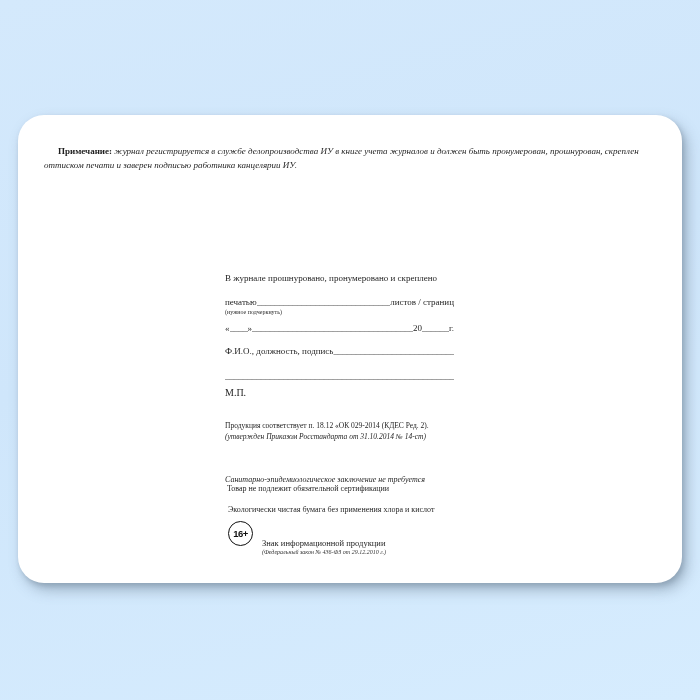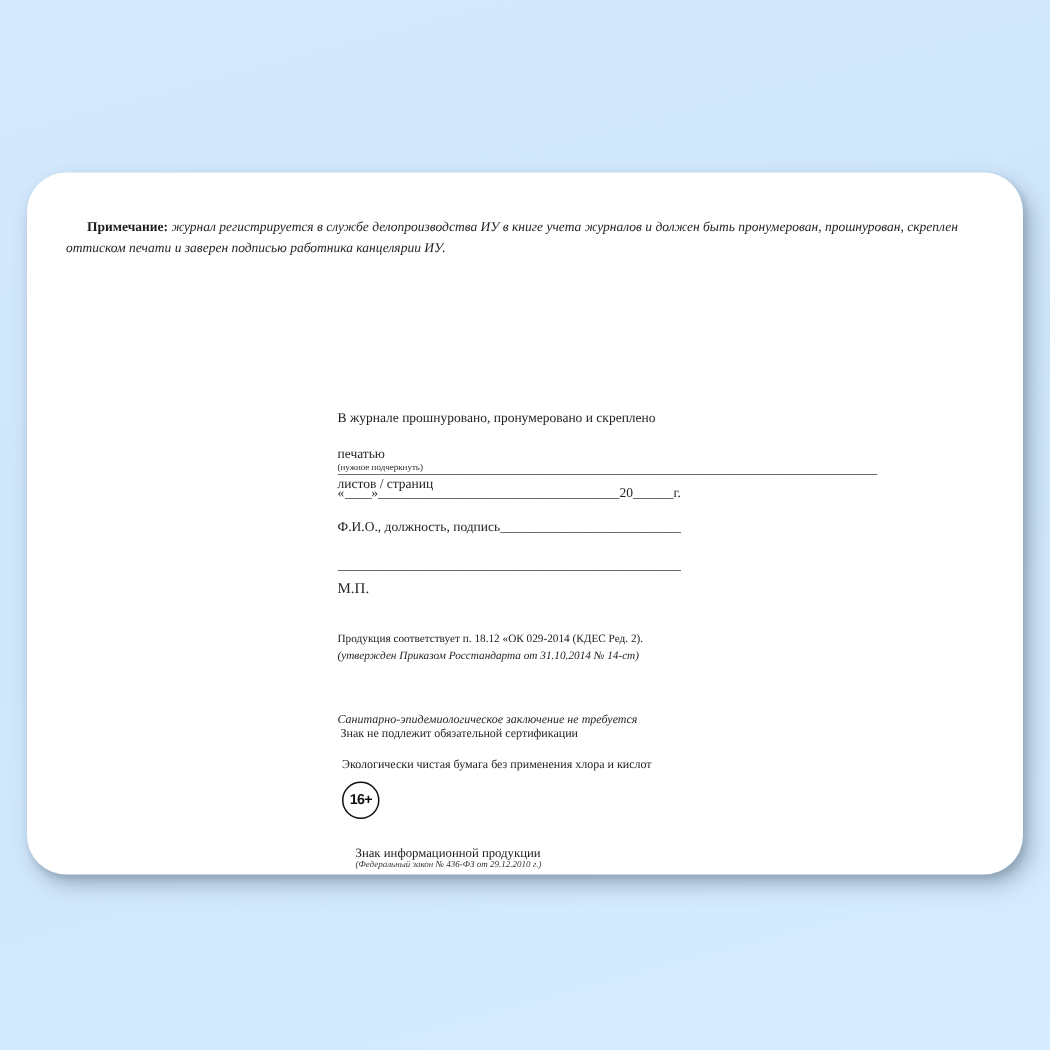--- a/index.html
+++ b/index.html
@@ -30,33 +30,33 @@
   
   .col{
     position:absolute;left:207px;top:0;width:229px;height:468px;
     font-size:9px;color:#1f1f1f;
   }
   .col .row{position:absolute;left:0;width:100%;display:flex;align-items:baseline;white-space:nowrap;}
   .fill{flex:1 1 auto;overflow:hidden;white-space:nowrap;letter-spacing:0;}
   .fill.qgap{flex:0 0 18px;}
   .fill.ygap{flex:0 0 27px;}
   .l-title{top:158px;}
-  .l-seal{top:182px;flex-direction:column;}
+  .l-seal{top:182px;}
   .l-underline-note{top:194px;display:block;text-align:right;font-size:6px;color:#2a2a2a;}
   .l-date{top:208px;}
   .l-fio{top:231px;}
   .l-blank{top:256px;}
   .l-mp{top:272px;display:block;text-align:right;font-size:10px;}
   .comp{position:absolute;left:0;width:240px;font-size:7.5px;line-height:11px;color:#1d1d1d;}
   .comp1{top:305px;}
   .comp-italic{font-style:italic;}
   .l-san{top:360px;font-size:8px;font-style:italic;}
   .l-cert{top:369px;font-size:8px;padding-left:2px;}
   .l-eco{top:390px;font-size:8px;padding-left:3px;}
-  .age{position:absolute;left:3px;top:406px;display:flex;align-items:flex-start;flex-direction:column;}
+  .age{position:absolute;left:3px;top:406px;display:flex;align-items:flex-start;}
   .age-badge{
     flex:0 0 auto;
     width:23px;height:23px;border:1.7px solid #101010;border-radius:50%;
     display:flex;align-items:center;justify-content:center;
     font-family:"Liberation Sans","DejaVu Sans",sans-serif;
     font-weight:bold;font-size:9.5px;color:#101010;letter-spacing:-0.5px;
   }
   .age-text{margin-left:9px;margin-top:17px;}
   .age-title{font-size:8.5px;line-height:10px;color:#1d1d1d;}
   .age-law{font-size:6px;font-style:italic;color:#333;margin-top:1px;}
@@ -103,21 +103,21 @@
       </div>
 
       <div class="row l-mp">М.П.</div>
 
       <div class="comp comp1">
         <div>Продукция соответствует п. 18.12 «ОК 029-2014 (КДЕС Ред. 2).</div>
         <div class="comp-italic">(утвержден Приказом Росстандарта от 31.10.2014 № 14-ст)</div>
       </div>
 
       <div class="row l-san">Санитарно-эпидемиологическое заключение не требуется</div>
-      <div class="row l-cert">Знак не подлежит обязательной сертификации</div>
+      <div class="row l-cert">Товар не подлежит обязательной сертификации</div>
       <div class="row l-eco">Экологически чистая бумага без применения хлора и кислот</div>
 
       <div class="age">
         <div class="age-badge">16+</div>
         <div class="age-text">
           <div class="age-title">Знак информационной продукции</div>
           <div class="age-law">(Федеральный закон № 436-ФЗ от 29.12.2010 г.)</div>
         </div>
       </div>
 

